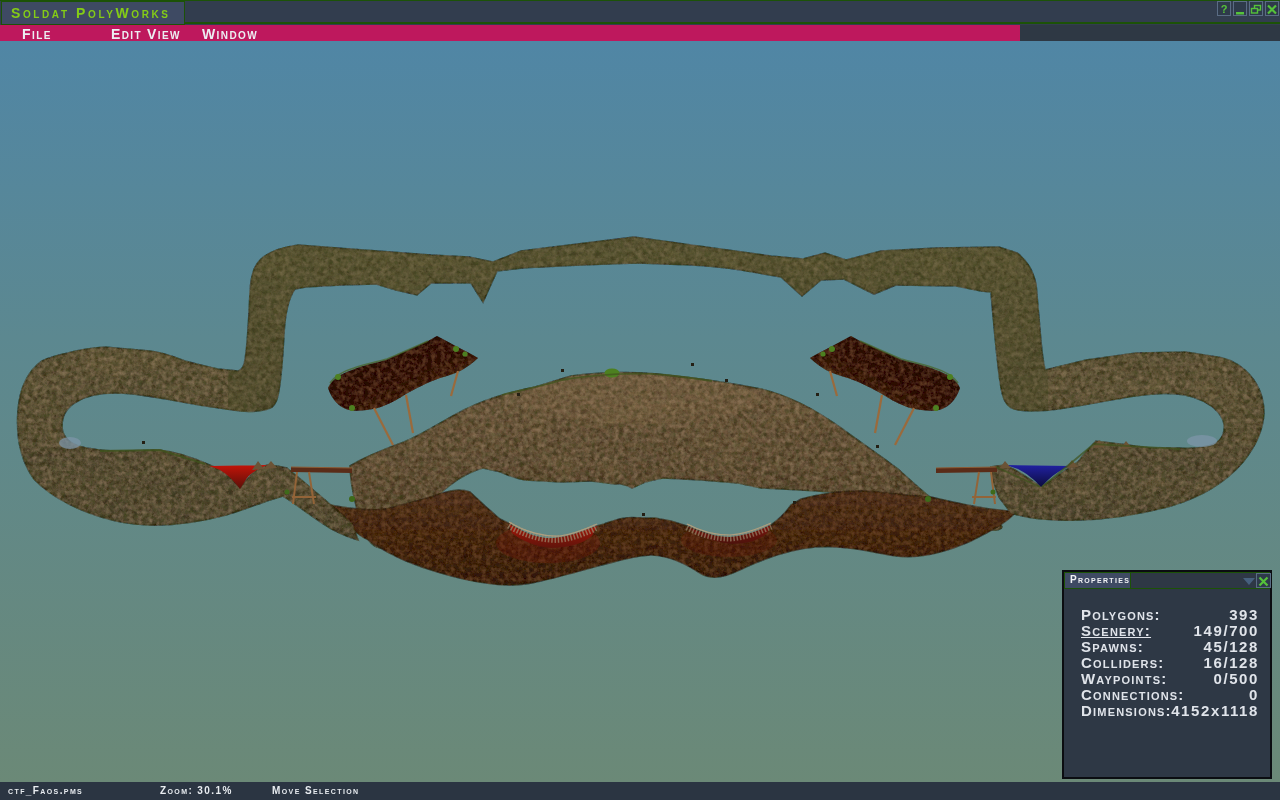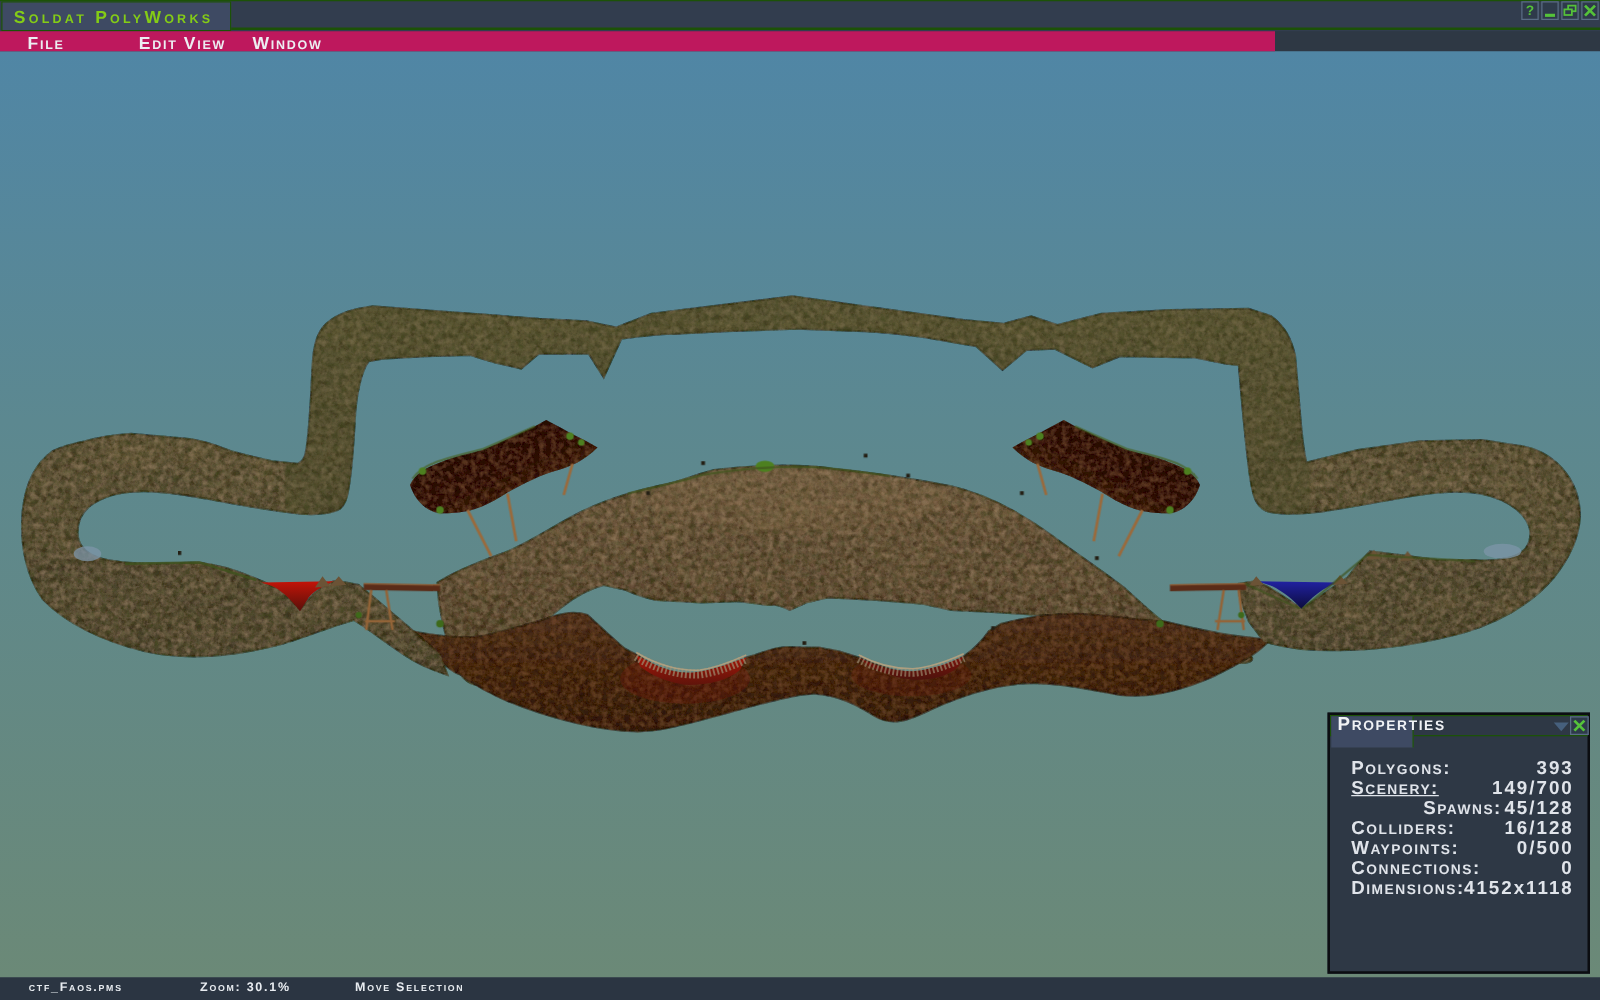--- a/index.html
+++ b/index.html
@@ -12,21 +12,21 @@
 #titlerest{position:absolute;left:185px;top:21px;width:1095px;height:1px;border-bottom:2px solid #1c5207;}
 .winbtn{position:absolute;top:1px;width:14px;height:15px;background:#2e3a4a;border:1px solid #5a6c84;z-index:6;}
 #menubar{position:absolute;left:0;top:25px;width:1020px;height:16px;background:#be185d;z-index:5;color:#eceef2;font-size:14px;font-weight:bold;font-variant:small-caps;letter-spacing:1.4px;}
 .mitem{position:absolute;top:1px;}
 
 #statusbar{position:absolute;left:0;top:782px;width:1280px;height:18px;background:#2b3542;z-index:5;color:#e8ecf0;font-size:10px;font-weight:bold;font-variant:small-caps;letter-spacing:1.4px;}
 .sitem{position:absolute;top:3px;}
 
 #props{position:absolute;left:1062px;top:570px;width:210px;height:209px;background:#2e3845;border:2px solid #0b0d11;z-index:5;}
 #ptitlerow{position:absolute;left:0;top:0;width:206px;height:17px;background:#2e3845;border:1px solid #1c5207;}
-#ptab{position:absolute;left:0px;top:0px;width:66px;height:25px;background:#3e4a63;border-right:1px solid #1c5207;color:#f0f2f5;font-size:15px;font-weight:bold;font-variant:small-caps;letter-spacing:1.3px;line-height:14px;padding-left:5px;}
+#ptab{position:absolute;left:0px;top:0px;width:66px;height:15px;background:#3e4a63;border-right:1px solid #1c5207;color:#f0f2f5;font-size:10px;font-weight:bold;font-variant:small-caps;letter-spacing:1.3px;line-height:14px;padding-left:5px;}
 #ptri{position:absolute;left:178px;top:5px;width:0;height:0;border-left:6px solid transparent;border-right:6px solid transparent;border-top:7px solid #46607d;}
 #pclose{position:absolute;left:191px;top:0px;width:15px;height:15px;background:#2e3a4a;border:1px solid #5a6c84;}
 .prow{position:absolute;left:17px;width:178px;height:14px;color:#e0e4ea;font-size:15px;font-weight:bold;font-variant:small-caps;letter-spacing:1.2px;}
 .pval{position:absolute;right:0;top:0;letter-spacing:1.6px;font-variant:normal;}
 </style>
 </head>
 <body>
 <svg id="canvas" viewBox="0 0 1280 800">
 <defs>
 <linearGradient id="sky" x1="0" y1="41" x2="0" y2="782" gradientUnits="userSpaceOnUse">
@@ -232,32 +232,32 @@
       <path d="M2,2.5 L10,10.5 M10,2.5 L2,10.5" stroke="#55c23a" stroke-width="2.2"></path>
     </svg>
 </div>
 <div id="menubar">
 <span class="mitem" style="left:22px;">File</span>
 <span class="mitem" style="left:83px;padding-left:28px;">Edit</span>
 <span class="mitem" style="left:147px;">View</span>
 <span class="mitem" style="left:202px;">Window</span>
 </div>
 <div id="statusbar">
-<span class="sitem" style="left:8px;margin-left:15px;">ctf_Faos.pms</span>
+<span class="sitem" style="left:8px;">ctf_Faos.pms</span>
 <span class="sitem" style="left:160px;">Zoom: 30.1%</span>
-<span class="sitem" style="left:284px;">Move Selection</span>
+<span class="sitem" style="left:272px;">Move Selection</span>
 </div>
 <div id="props">
 <div id="ptitlerow">
 <div id="ptab">Properties</div>
 <div id="ptri"></div>
 <div id="pclose"><svg width="13" height="13" viewBox="0 0 13 13">
           <path d="M2.5,2.5 L10.5,10.5 M10.5,2.5 L2.5,10.5" stroke="#55c23a" stroke-width="2.2"></path>
         </svg></div>
 </div>
 <div class="prow" style="top:34px;">Polygons:<span class="pval">393</span></div>
 <div class="prow" style="top:50px;text-decoration:underline;">Scenery:<span class="pval">149/700</span></div>
-<div class="prow" style="top:66px;text-align:center;">Spawns:<span class="pval">45/128</span></div>
+<div class="prow" style="top:66px;">Spawns:<span class="pval">45/128</span></div>
 <div class="prow" style="top:82px;">Colliders:<span class="pval">16/128</span></div>
 <div class="prow" style="top:98px;">Waypoints:<span class="pval">0/500</span></div>
 <div class="prow" style="top:114px;">Connections:<span class="pval">0</span></div>
 <div class="prow" style="top:130px;">Dimensions:<span class="pval">4152x1118</span></div>
 </div>
 
 </body></html>

